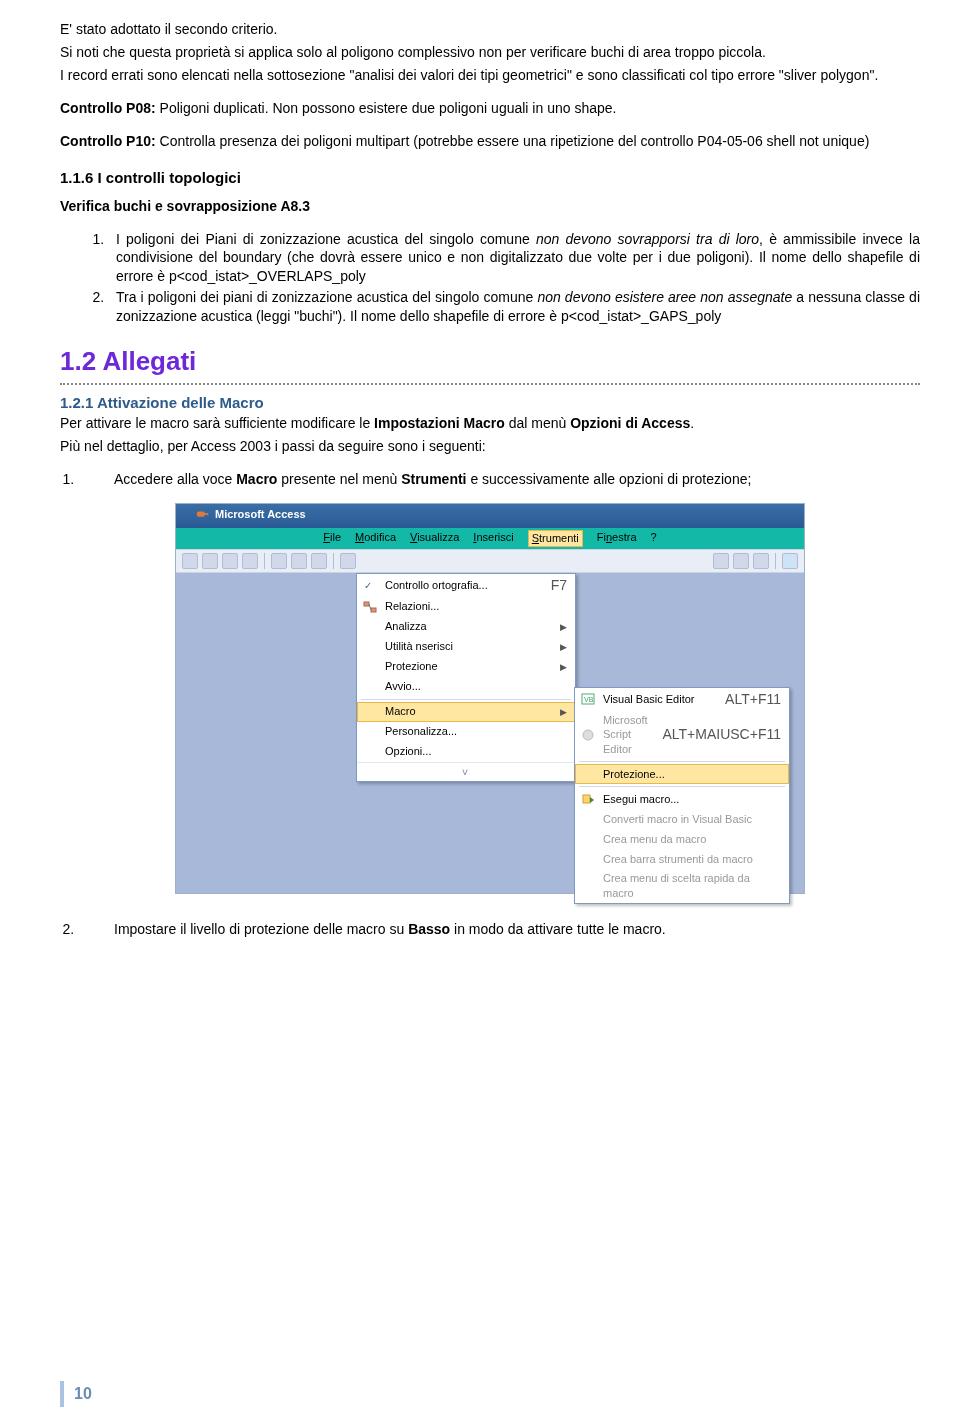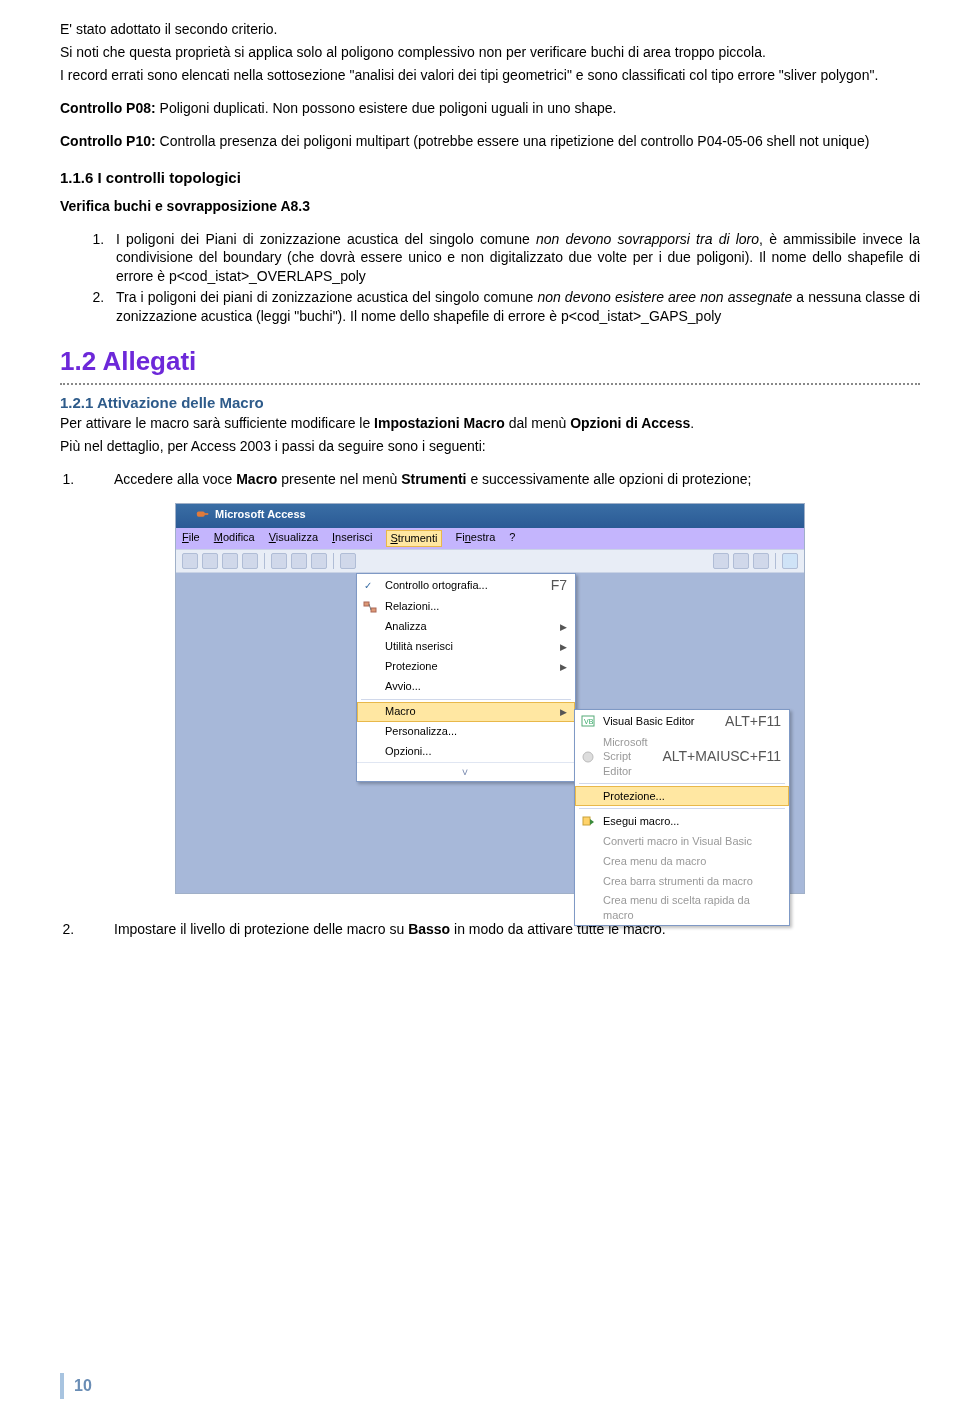--- a/index.html
+++ b/index.html
@@ -59,45 +59,46 @@
     background: linear-gradient(#3a6ea5, #2a5a95);
     color: #fff;
     font-weight: bold;
     padding: 3px 20px;
     display: flex;
     align-items: flex-start;
     gap: 5px;
   }
   .titlebar svg { width: 14px; height: 14px; }
   .menubar {
-    background: #c4b5fd;
+    background: #14b8a6;
     padding: 2px 6px;
     border-bottom: 1px solid #c9d3e6;
     display: flex;
     gap: 14px;
+    justify-content: center;
   }
   .menubar span { cursor: default; }
   .toolbar {
     background: #e8edf6;
     padding: 3px 6px;
     border-bottom: 1px solid #c9d3e6;
     display: flex;
     gap: 4px;
     align-items: center;
   }
   .tb-ic { width: 16px; height: 16px; background: #d0d8ea; border: 1px solid #b0bdd6; border-radius: 2px; }
   .tb-sep { width: 1px; height: 16px; background: #b0bdd6; margin: 0 2px; }
   .fig-body { position: relative; height: 320px; background: #a7b8d9; }
   .menu1 {
     position: absolute; top: 0px; left: 180px; width: 220px;
     background: #fff; border: 1px solid #7f99c5;
     box-shadow: 2px 2px 3px rgba(0,0,0,.25);
   }
   .menu2 {
-    position: absolute; top: 136px; left: 398px; width: 216px;
+    position: absolute; top: 114px; left: 398px; width: 216px;
     background: #fff; border: 1px solid #7f99c5;
     box-shadow: 2px 2px 3px rgba(0,0,0,.25);
   }
   .mrow {
     display: flex; align-items: center;
     padding: 2px 8px 2px 4px;
     gap: 6px;
     position: relative;
   }
   .mrow.hov { background: #ffe7a2; border: 1px solid #e8b84a; padding: 1px 7px 1px 3px; }
@@ -108,21 +109,21 @@
   .maccel { color: #555; font-size: 14px; }
   .marrow { font-size: 9px; margin-left: 4px; color: #555; }
   .msep { height: 1px; background: #d0d8ea; margin: 2px 4px; }
   .mchev {
     text-align: center; padding: 2px 0; border-top: 1px solid #e0e6f2;
     color: #7a8bb0; letter-spacing: 2px;
   }
   .page-num-wrap {
     position: absolute;
     left: 60px;
-    bottom: 8px;
+    bottom: 0;
     border-left: 4px solid #a8c4e0;
     padding: 2px 10px;
     font-weight: bold;
     font-size: 16px;
     color: #6a8db5;
   }
   u { text-decoration: underline; }
 </style>
 </head>
 <body>

